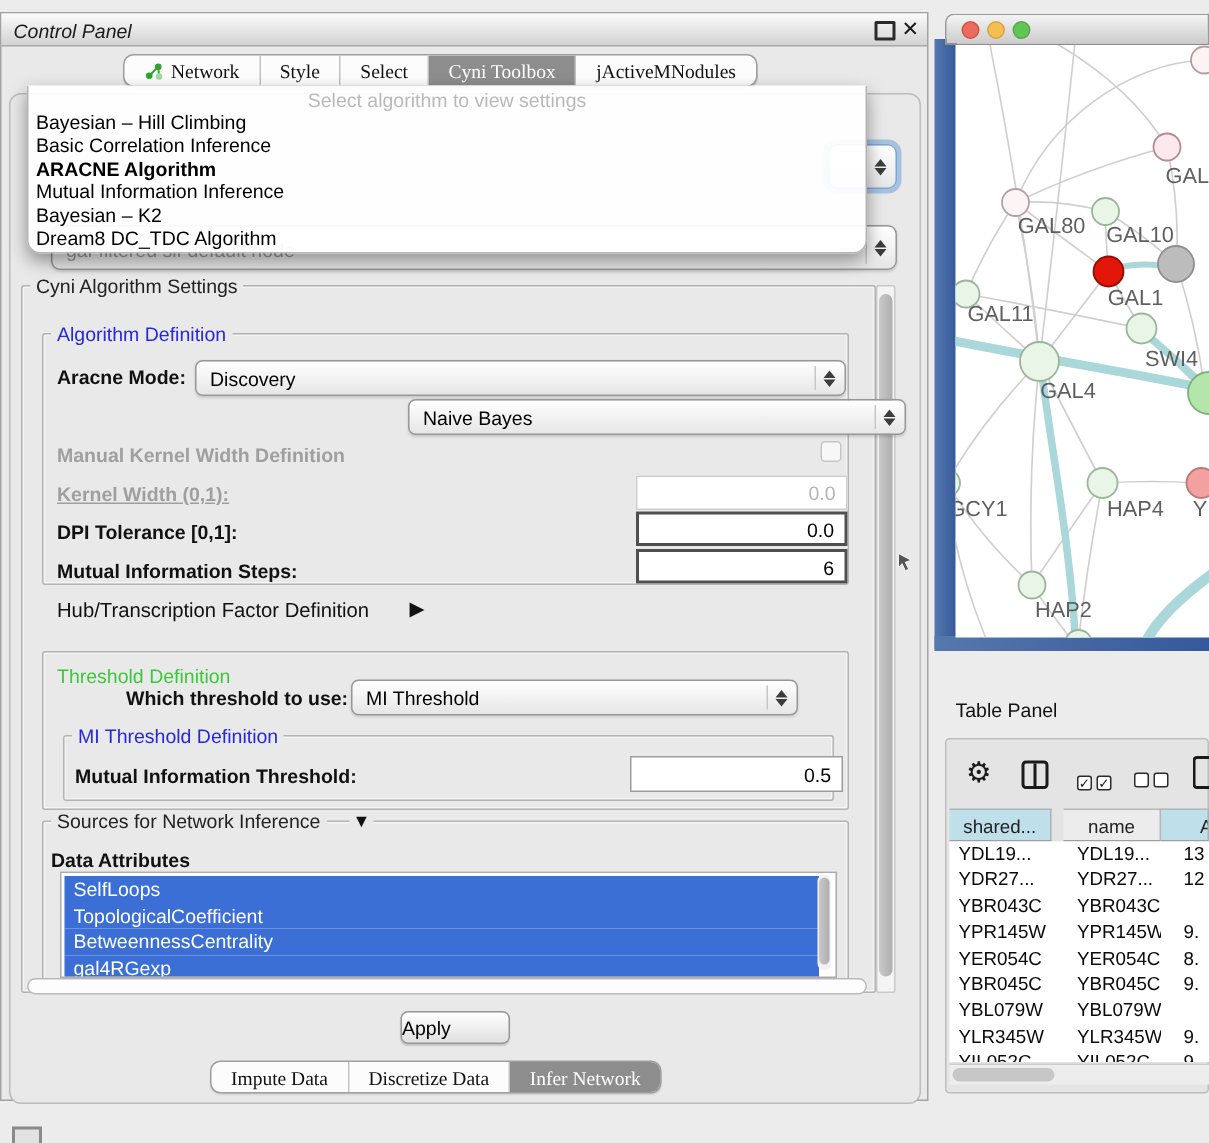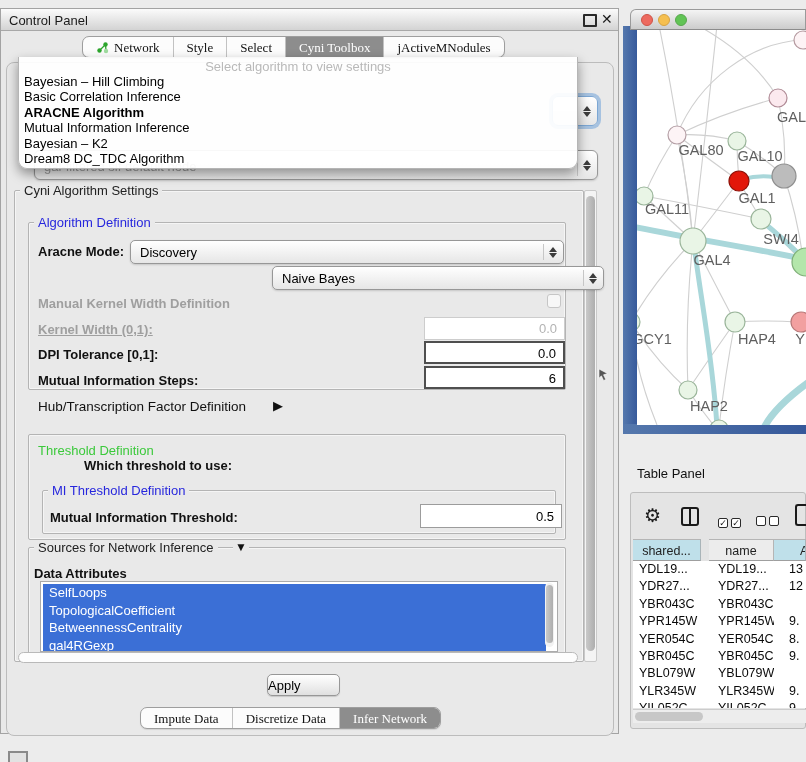--- a/index.html
+++ b/index.html
@@ -5,21 +5,21 @@
   html,body{margin:0;padding:0;background:#ececec;}
   #root{position:relative;width:806px;height:762px;background:#ececec;overflow:hidden;
         font-family:"Liberation Sans","DejaVu Sans",sans-serif;-webkit-font-smoothing:antialiased;}
   .abs{position:absolute;}
   .lbl{position:absolute;font-size:13px;color:#111;white-space:nowrap;}
   .b{font-weight:bold;}
   .dis{color:#9f9f9f;}
   
   .win{position:absolute;left:0;top:8px;width:619px;height:726px;background:#e9e9e9;border:1px solid #a3a3a3;box-sizing:border-box;}
   .titlebar{position:absolute;left:0;top:0;width:100%;height:22px;background:linear-gradient(#fbfbfb,#d3d3d3);border-bottom:1px solid #a8a8a8;box-sizing:border-box;}
-  .titlebar .t{position:absolute;left:8px;top:4px;font-size:13px;color:#1a1a1a;}
+  .titlebar .t{position:absolute;left:8px;top:4px;font-size:13px;color:#1a1a1a;font-style:italic;}
   .floatbtn{position:absolute;left:582px;top:5px;width:10px;height:9px;border:2px solid #2a2a2a;border-radius:1px;}
   .closebtn{position:absolute;left:600px;top:2px;font-size:14px;font-weight:bold;color:#1a1a1a;}
   
   .seg{display:flex;position:absolute;background:#fcfcfc;border:1px solid #9e9e9e;border-radius:7px;overflow:hidden;height:22px;box-sizing:border-box;box-shadow:0 1px 1px rgba(0,0,0,.1);}
   .seg>div{font-size:13px;padding:3px 13px 0;border-right:1px solid #c2c2c2;color:#111;white-space:nowrap;display:flex;gap:5px;align-items:flex-start;font-family:Liberation Serif, serif;}
   .seg>div:last-child{border-right:none;}
   .seg>div.sel{background:#8d8d8d;color:#fff;}
   
   .panel{position:absolute;border:1px solid #bcbcbc;border-radius:8px;background:#e9e9e9;box-sizing:border-box;}
   .group{position:absolute;border:1px solid #b4b4b4;border-radius:2px;box-shadow:inset 0 0 0 1px rgba(255,255,255,.55);box-sizing:border-box;}
@@ -182,20 +182,28 @@
   <span class="lbl b" style="left:38px;top:373px;">Mutual Information Steps:</span>
   <div class="nfield en" style="left:424px;top:366px;width:141px;">6</div>
 
   <span class="lbl" style="left:38px;top:399px;font-size:13.5px;">Hub/Transcription Factor Definition</span>
   <span class="lbl" style="left:273px;top:398px;font-size:13px;">▶</span>
 
   <div class="group" style="left:28px;top:434px;width:538px;height:106px;"></div>
   <span class="gtitle green" style="left:34px;top:427px;">Threshold Definition</span>
 
   <span class="lbl b" style="left:84px;top:458px;">Which threshold to use:</span>
+  <div class="combo" style="left:234px;top:453px;width:298px;">
+    <span>MI Threshold</span>
+    <span class="cdiv"></span>
+    <span class="arrs">
+        <i class="up"></i>
+        <i class="dn"></i>
+      </span>
+  </div>
 
   <div class="group" style="left:42px;top:490px;width:514px;height:44px;"></div>
   <span class="gtitle blue" style="left:48px;top:483px;">MI Threshold Definition</span>
 
   <span class="lbl b" style="left:50px;top:510px;">Mutual Information Threshold:</span>
   <div class="nfield thin" style="left:420px;top:504px;width:142px;height:24px;padding-top:4px;">0.5</div>
 
   <div class="group" style="left:28px;top:547px;width:538px;height:112px;"></div>
   <span class="gtitle" style="left:34px;top:540px;color:#222;">Sources for Network Inference</span>
   <span class="lbl" style="left:233px;top:540px;font-size:12px;background:#e9e9e9;padding:0 2px;">▼</span>

